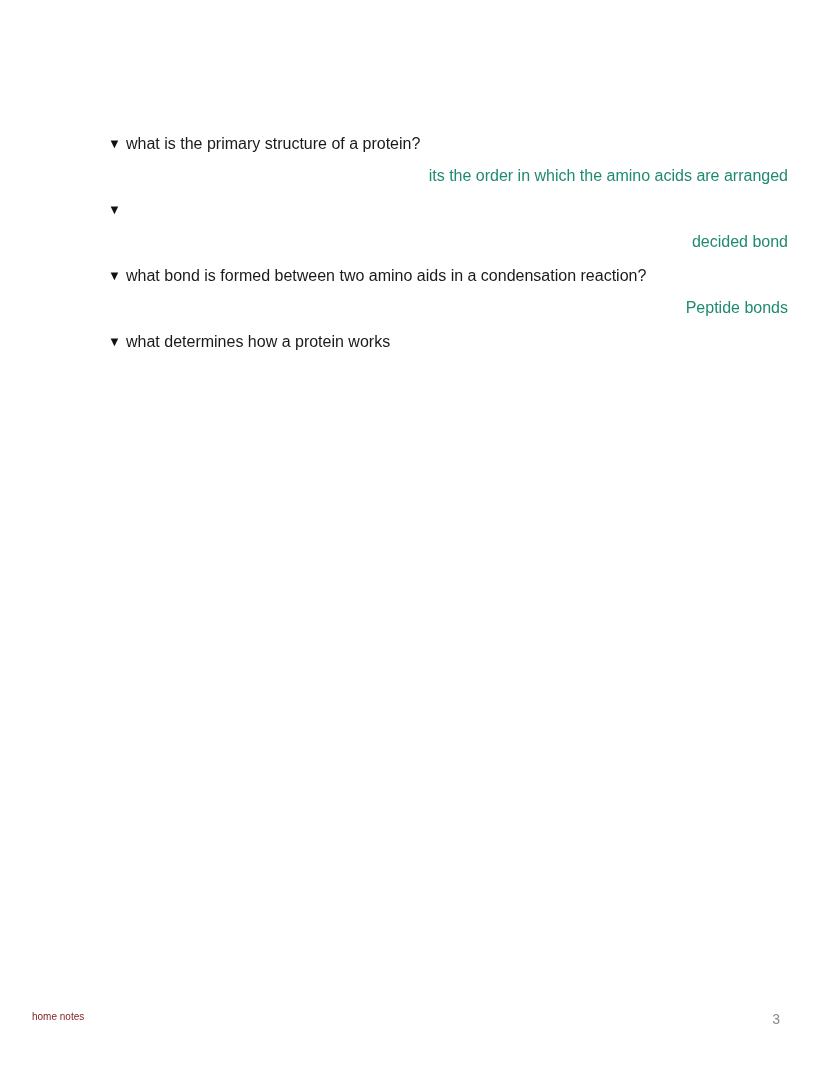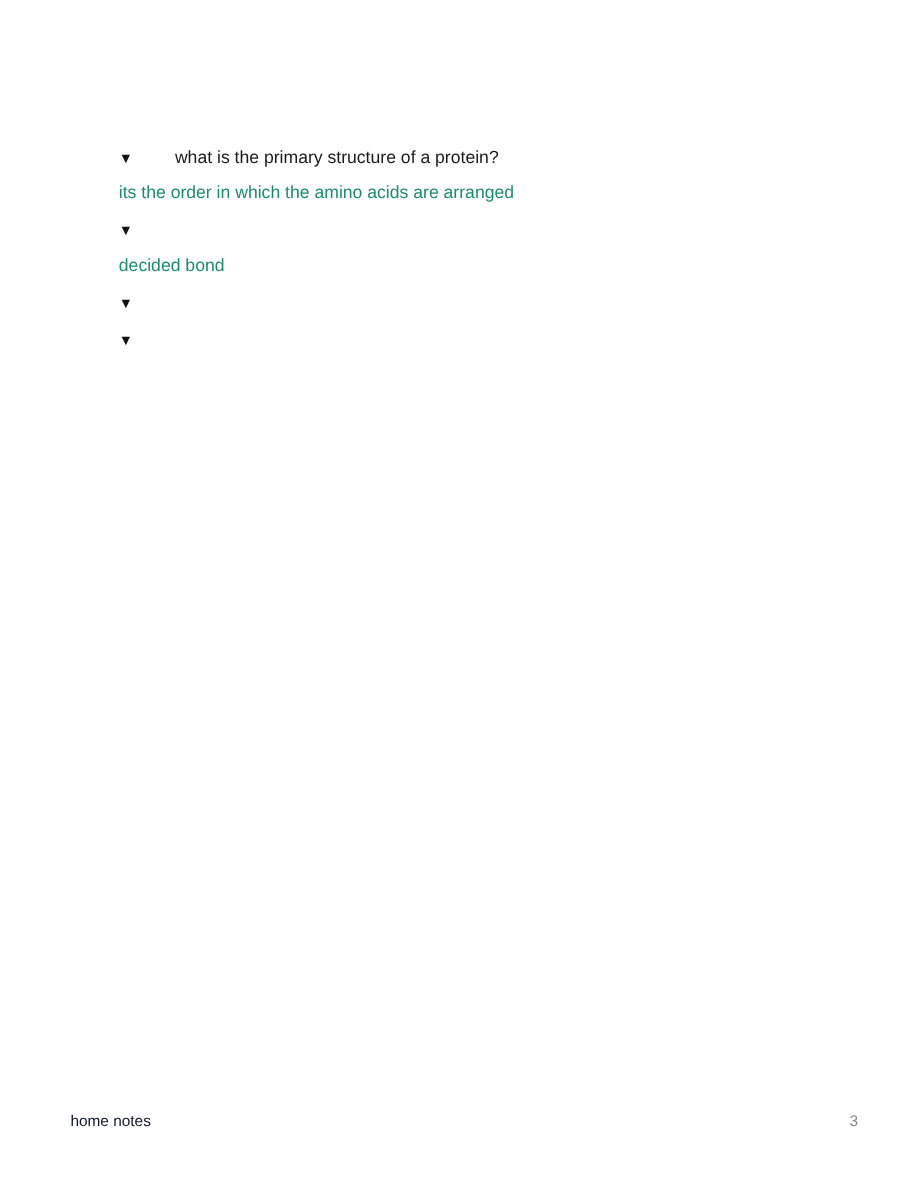--- a/index.html
+++ b/index.html
@@ -33,34 +33,34 @@
     }
     .toggle-arrow {
       display: inline-block;
       width: 18px;
       font-size: 13px;
       color: #111111;
       line-height: 22px;
     }
     .toggle-question {
       color: #1a1a1a;
-      margin-left: 33px;
     }
     .toggle-answer {
       margin-top: 10px;
       font-size: 16px;
       line-height: 22px;
       color: #1f8a70;
+      text-align: right;
     }
     .footer-left {
       position: absolute;
-      left: 64px;
+      left: 32px;
       top: 1011px;
-      font-size: 14px;
-      color: #0f172a;
+      font-size: 10px;
+      color: #7f1d1d;
     }
     .footer-right {
       position: absolute;
       right: 48px;
       top: 1011px;
       font-size: 14px;
       color: #8a8a8a;
     }
   </style>
 </head>
@@ -79,25 +79,28 @@
   <div class="toggle-item">
     <div class="toggle-summary">
       <span class="toggle-arrow">▼</span>
     </div>
     <div class="toggle-answer">decided bond</div>
   </div>
 
   <div class="toggle-item">
     <div class="toggle-summary">
       <span class="toggle-arrow">▼</span>
+      <span class="toggle-question">what bond is formed between two amino aids in a condensation reaction?</span>
     </div>
+    <div class="toggle-answer">Peptide bonds</div>
   </div>
 
   <div class="toggle-item">
     <div class="toggle-summary">
       <span class="toggle-arrow">▼</span>
+      <span class="toggle-question">what determines how a protein works</span>
     </div>
   </div>
 
 </div>
 
 <div class="footer-left">home notes</div>
 <div class="footer-right">3</div>
 
 </body></html>

